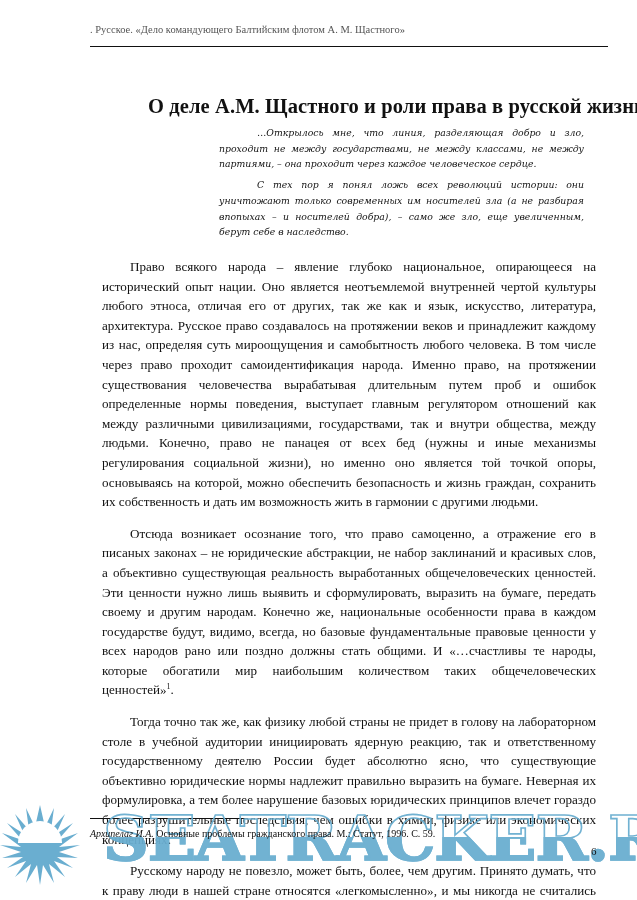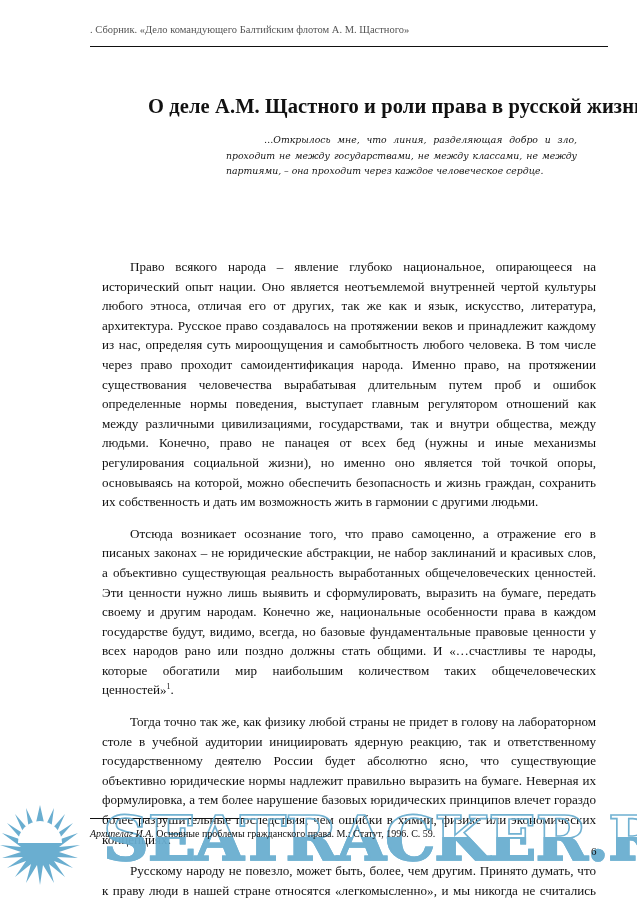--- a/index.html
+++ b/index.html
@@ -7,21 +7,21 @@
          font-family:"Liberation Serif", "DejaVu Serif", serif; color:#111; }
   .header { position:absolute; left:90px; top:24px; width:518px;
             font-size:10.5px; color:#555; }
   .header-rule { position:absolute; left:90px; top:46px; width:518px; height:0;
                  border-top:1.2px solid #111; }
   .title { position:absolute; left:0; top:86px; width:637px; text-align:center;
            font-size:20.5px; font-weight:bold; letter-spacing:0.1px; }
   .epigraph { position:absolute; left:214px; top:120px; width:375px;
               font-family:"DejaVu Serif", serif; font-style:italic;
               font-size:9.3px; line-height:15.7px; text-align:justify; }
-  .epigraph p { margin:12px; text-indent:38px; }
+  .epigraph p { margin:5px; text-indent:38px; }
   .epigraph .author { text-indent:0; font-weight:bold; }
   .body-text { position:absolute; left:90px; top:245px; width:518px;
                font-size:13.1px; line-height:19.6px; text-align:justify; }
   .body-text p { margin:12px; text-indent:28px; }
   .fn-ref { font-size:8px; vertical-align:super; line-height:0; }
   .fn-rule { position:absolute; left:90px; top:818px; width:155px; height:0;
              border-top:1px solid #111; }
   .footnote { position:absolute; left:90px; top:828px; width:500px;
               font-size:10px; color:#111; }
   .footnote .fn-author { font-style:italic; }
@@ -32,27 +32,28 @@
              font-family:"DejaVu Serif", serif; font-weight:bold;
              font-size:62px; letter-spacing:-1px; line-height:1;
              color:transparent; -webkit-text-stroke:1.6px #6aaed0;
              background:linear-gradient(to bottom, rgba(255,255,255,0) 0%, rgba(255,255,255,0) 46%, #6aaed0 46%, #6aaed0 100%);
              -webkit-background-clip:text; background-clip:text;
              transform:scaleX(1.02); transform-origin:left top; opacity:0.95; }
 </style>
 </head>
 <body>
 
-<div class="header">.  Сборник.   «Дело командующего Балтийским флотом А. М. Щастного»</div>
+<div class="header">.  Русское.   «Дело командующего Балтийским флотом А. М. Щастного»</div>
 <div class="header-rule"></div>
 
 <h1 class="title" style="margin:9px;text-align:right;">О деле А.М. Щастного и роли права в русской жизни</h1>
 
 <div class="epigraph">
   <p>…Открылось мне, что линия, разделяющая добро и зло, проходит не между государствами, не между классами, не между партиями, – она проходит через каждое человеческое сердце.</p>
+  <p>С тех пор я понял ложь всех революций истории: они уничтожают только современных им носителей зла (а не разбирая впопыхах – и носителей добра), – само же зло, еще увеличенным, берут себе в наследство.</p>
 </div>
 
 <div class="body-text">
   <p>Право всякого народа – явление глубоко национальное, опирающееся на исторический опыт нации. Оно является неотъемлемой внутренней чертой культуры любого этноса, отличая его от других, так же как и язык, искусство, литература, архитектура. Русское право создавалось на протяжении веков и принадлежит каждому из нас, определяя суть мироощущения и самобытность любого человека. В том числе через право проходит самоидентификация народа. Именно право, на протяжении существования человечества вырабатывая длительным путем проб и ошибок определенные нормы поведения, выступает главным регулятором отношений как между различными цивилизациями, государствами, так и внутри общества, между людьми. Конечно, право не панацея от всех бед (нужны и иные механизмы регулирования социальной жизни), но именно оно является той точкой опоры, основываясь на которой, можно обеспечить безопасность и жизнь граждан, сохранить их собственность и дать им возможность жить в гармонии с другими людьми.</p>
   <p><span>Отсюда возникает осознание того, что право самоценно, а отражение его в писаных законах – не юридические абстракции, не набор заклинаний и красивых слов, а объективно существующая реальность выработанных общечеловеческих ценностей. Эти ценности нужно лишь выявить и сформулировать, выразить на бумаге, передать своему и другим народам. Конечно же, национальные особенности права в каждом государстве будут, видимо, всегда, но базовые фундаментальные правовые ценности у всех народов рано или поздно должны стать общими. И «…счастливы те народы, которые обогатили мир наибольшим количеством таких общечеловеческих ценностей»</span><sup class="fn-ref">1</sup><span>.</span></p>
   <p>Тогда точно так же, как физику любой страны не придет в голову на лабораторном столе в учебной аудитории инициировать ядерную реакцию, так и ответственному государственному деятелю России будет абсолютно ясно, что существующие объективно юридические нормы надлежит правильно выразить на бумаге. Неверная их формулировка, а тем более нарушение базовых юридических принципов влечет гораздо более разрушительные последствия, чем ошибки в химии, физике или экономических концепциях.</p>
   <p>Русскому народу не повезло, может быть, более, чем другим. Принято думать, что к праву люди в нашей стране относятся «легкомысленно», и мы никогда не считались законопослушной нацией. Возможно, это мнение отчасти обоснованно. Недаром еще в XI веке в начальных фразах первой книги Древней Руси «Слово о Законе и Благодати» митрополита Илариона противопоставляются «Закон» и «Благодать» и утверждается, что с появлением Христа «Закон отошел, а Благодать и истина всю землю исполнили…»</p>
   <p>Благодать тем не менее так и не сошла на нашу Родину. А вот то, что случилось с нами в начале XX века, превзошло все самые мрачные предположения о том, что такое юридический ад.</p>
 </div>
 

